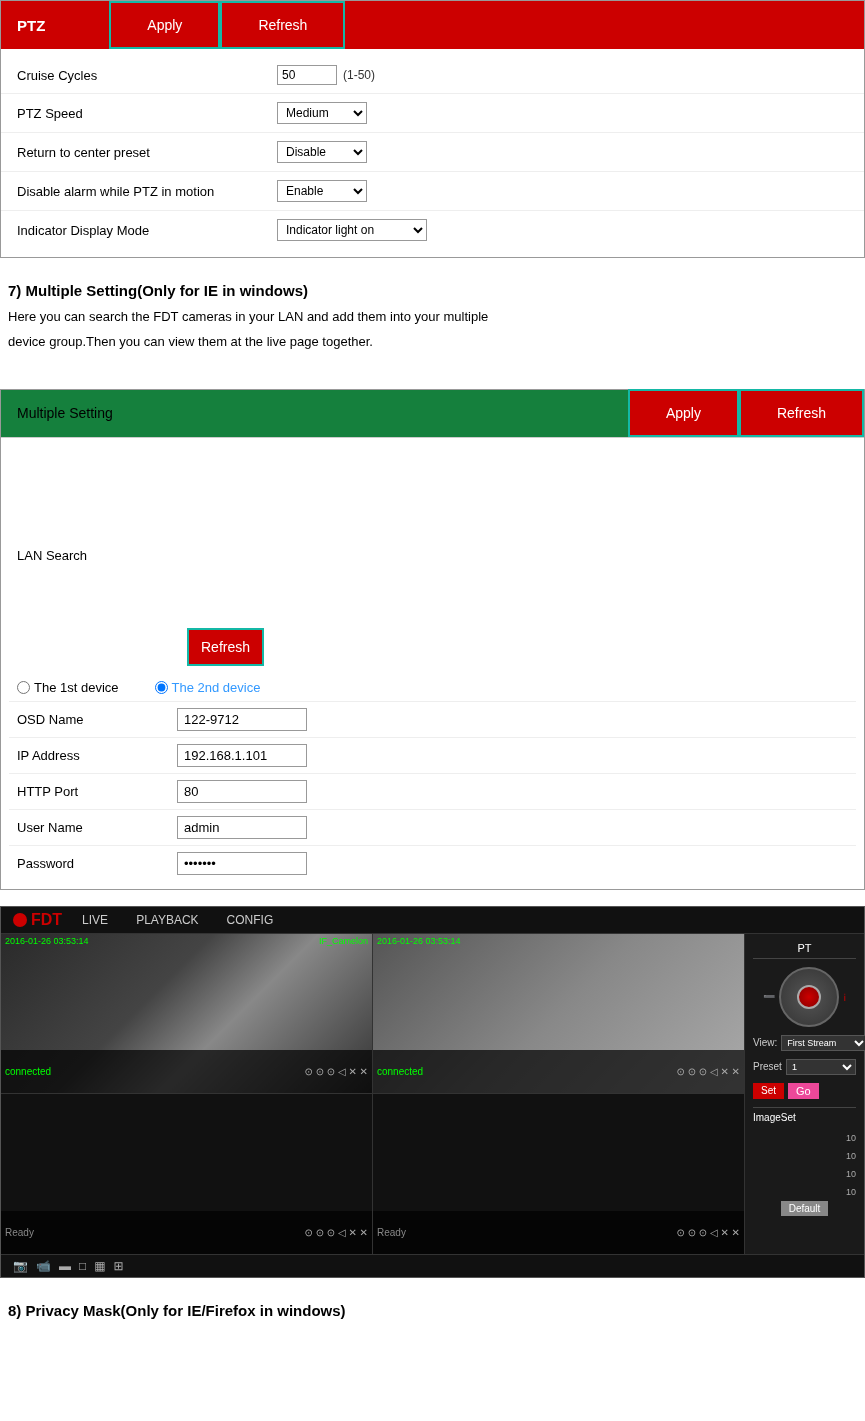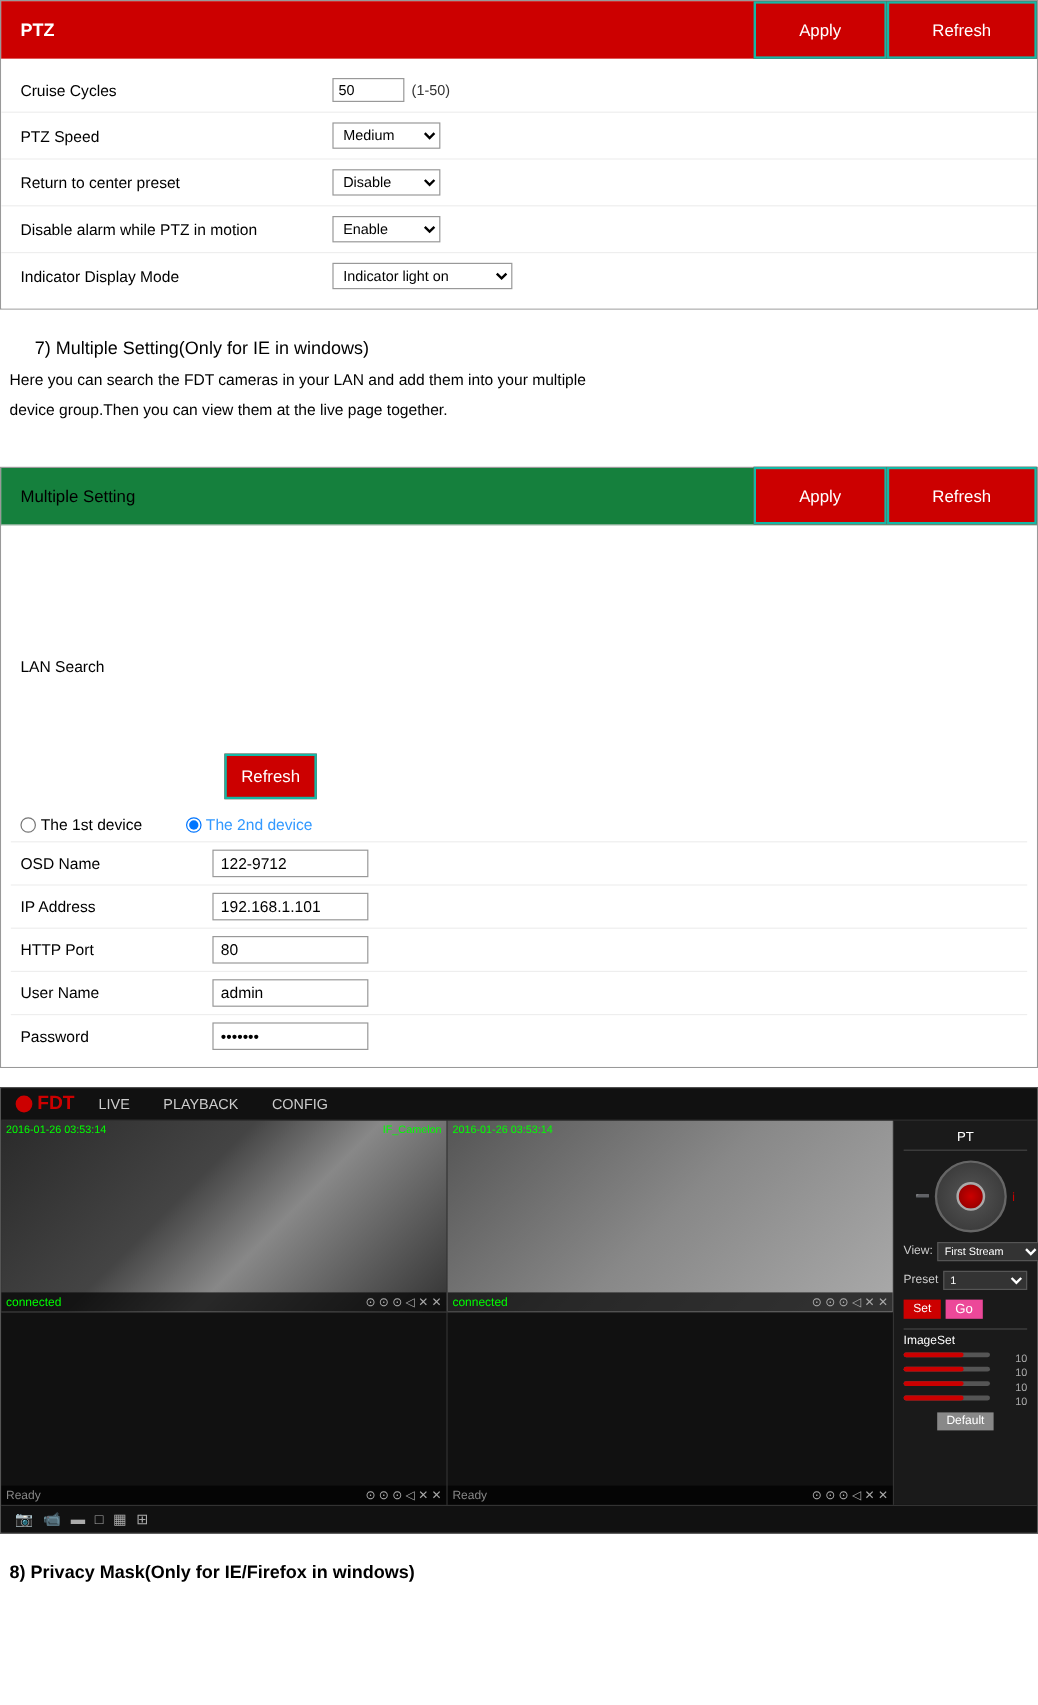--- a/index.html
+++ b/index.html
@@ -14,23 +14,24 @@
     
     .ptz-section {
       border: 1px solid #999;
       margin: 0;
     }
     .ptz-header {
       background: #c00;
       color: #fff;
       display: flex;
       align-items: center;
-      justify-content: space-between;
+      justify-content: flex-start;
       padding: 0;
       height: 48px;
+      gap: 48px;
     }
     .ptz-title {
       padding: 0 16px;
       font-size: 15px;
       font-weight: bold;
     }
     .header-buttons {
       display: flex;
       gap: 0;
     }
@@ -81,23 +82,22 @@
       background: #fff;
       min-width: 90px;
     }
 
     
     .text-section {
       padding: 24px 8px 16px 8px;
     }
     .text-section h2 {
       font-size: 15px;
-      font-weight: normal;
+      font-weight: bold;
       margin-bottom: 8px;
-      margin-left: 21px;
     }
     .text-section p {
       font-size: 13px;
       line-height: 1.6;
       margin-bottom: 4px;
     }
 
     
     .multi-section {
       border: 1px solid #999;
@@ -239,22 +239,22 @@
       position: relative;
       overflow: hidden;
     }
     .fdt-cell-bar {
       position: absolute;
       bottom: 0;
       left: 0;
       right: 0;
       background: rgba(0,0,0,0.7);
       display: flex;
-      align-items: flex-end;
-      padding: 2px 4px;
+      align-items: flex-start;
+      padding: 16px 4px;
       gap: 4px;
     }
     .fdt-cell-label {
       color: #0f0;
       font-size: 10px;
     }
     .fdt-cell-label-ready {
       color: #888;
       font-size: 10px;
     }
@@ -316,23 +316,24 @@
       flex: 1;
     }
     .fdt-image-set {
       font-size: 10px;
       color: #fff;
       border-top: 1px solid #444;
       padding-top: 4px;
     }
     .fdt-slider-row {
       display: flex;
-      align-items: flex-start;
-      gap: 17px;
+      align-items: flex-end;
+      gap: 2px;
       margin: 2px 0;
+      flex-direction: column;
     }
     .fdt-slider-track {
       flex: 1;
       height: 4px;
       background: #555;
       border-radius: 2px;
       position: relative;
     }
     .fdt-slider-fill {
       height: 4px;

